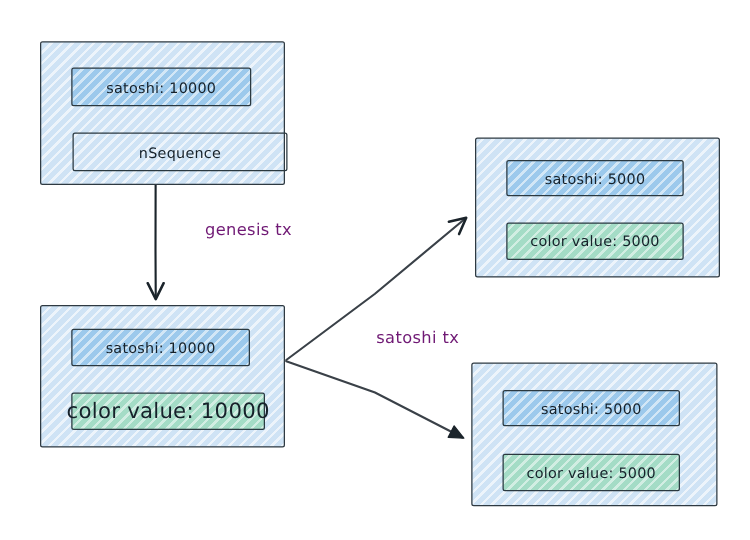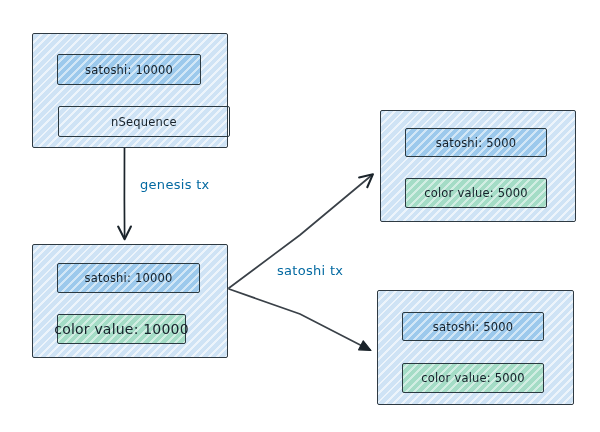--- a/index.html
+++ b/index.html
@@ -73,23 +73,24 @@
         rgba(255,255,255,0.0) 2px,
         rgba(255,255,255,0.0) 6px);
   }
   .field.plain {
     background: transparent;
   }
 
   
   .edge-label {
     position: absolute;
-    color: #0369a1;
+    color: #701a75;
     white-space: nowrap;
     letter-spacing: 0.3px;
+    margin-left: 24px;
   }
 </style>
 </head>
 <body>
 
 <div id="canvas">
 
   <svg id="wires" viewBox="0 0 600 432">
     <defs>
       <marker id="arrowOpen" viewBox="0 0 12 12" refX="10" refY="6" markerWidth="9" markerHeight="9" orient="auto-start-reverse">
@@ -115,21 +116,21 @@
 
   <div class="tx-box" style="left:32px; top:33px; width:196px; height:115px;">
     <div class="field sat" style="left:24px; top:20px; width:144px; height:31px; font-size:11.5px;">satoshi: 10000</div>
     <div class="field plain" style="left:25px; top:72px; width:172px; height:31px; font-size:11.5px;">nSequence</div>
   </div>
 
   <div class="edge-label" style="left:140px; top:177px; font-size:13px;">genesis tx</div>
 
   <div class="tx-box" style="left:32px; top:244px; width:196px; height:114px;">
     <div class="field sat" style="left:24px; top:18px; width:143px; height:30px; font-size:11.5px;">satoshi: 10000</div>
-    <div class="field color" style="left:24px; top:69px; width:129px; height:30px; font-size:14px;">color value: 10000</div>
+    <div class="field color" style="left:24px; top:69px; width:155px; height:30px; font-size:17px;">color value: 10000</div>
   </div>
 
   <div class="edge-label" style="left:277px; top:263px; font-size:13px;">satoshi tx</div>
 
   <div class="tx-box" style="left:380px; top:110px; width:196px; height:112px;">
     <div class="field sat" style="left:24px; top:17px; width:142px; height:29px; font-size:11.5px;">satoshi: 5000</div>
     <div class="field color" style="left:24px; top:67px; width:142px; height:30px; font-size:11.5px;">color value: 5000</div>
   </div>
 
   <div class="tx-box" style="left:377px; top:290px; width:197px; height:115px;">

